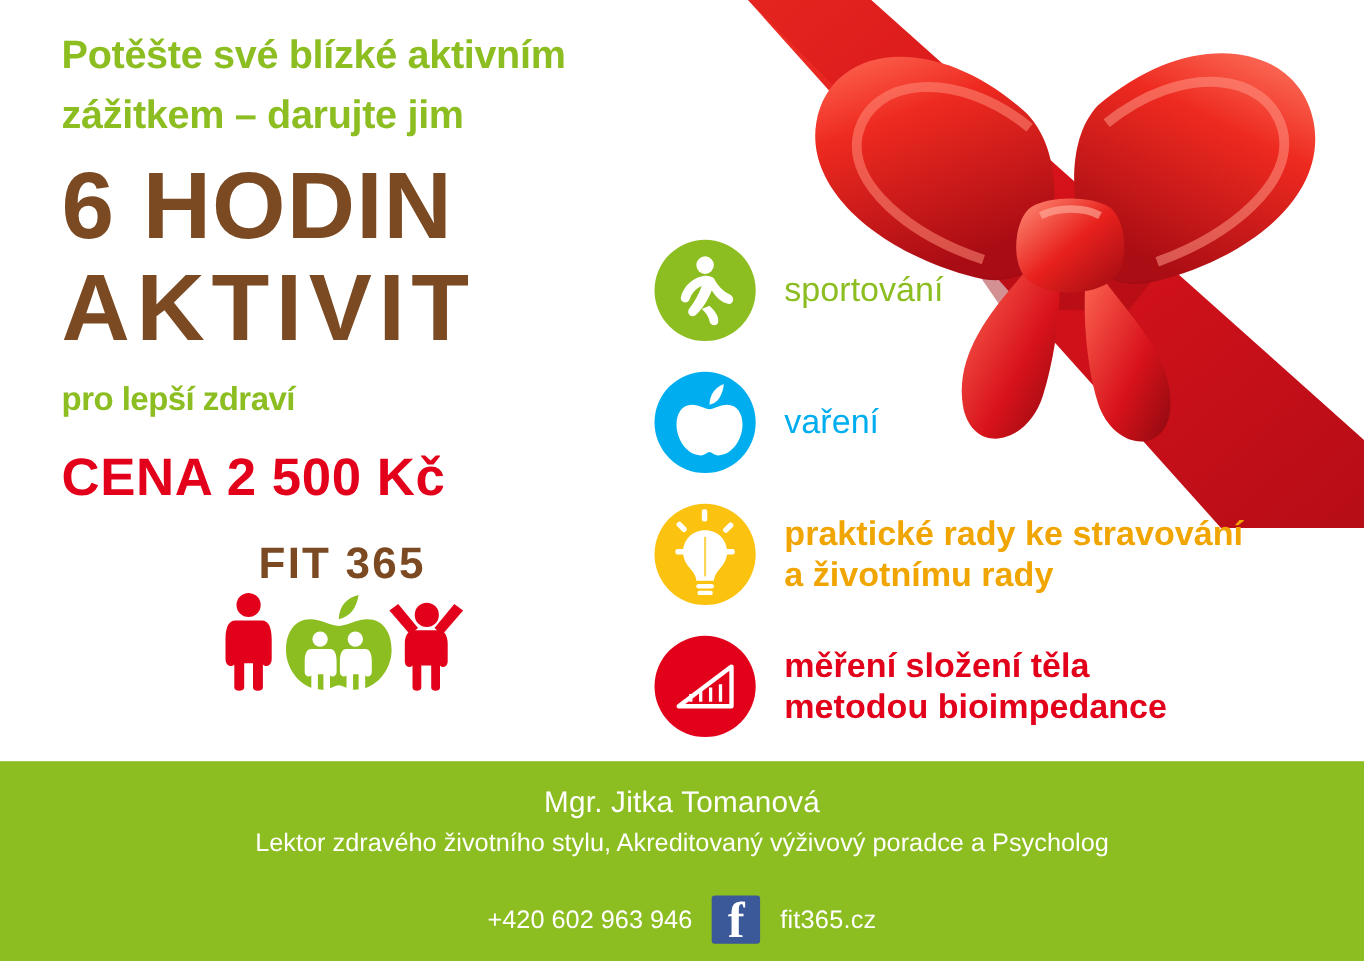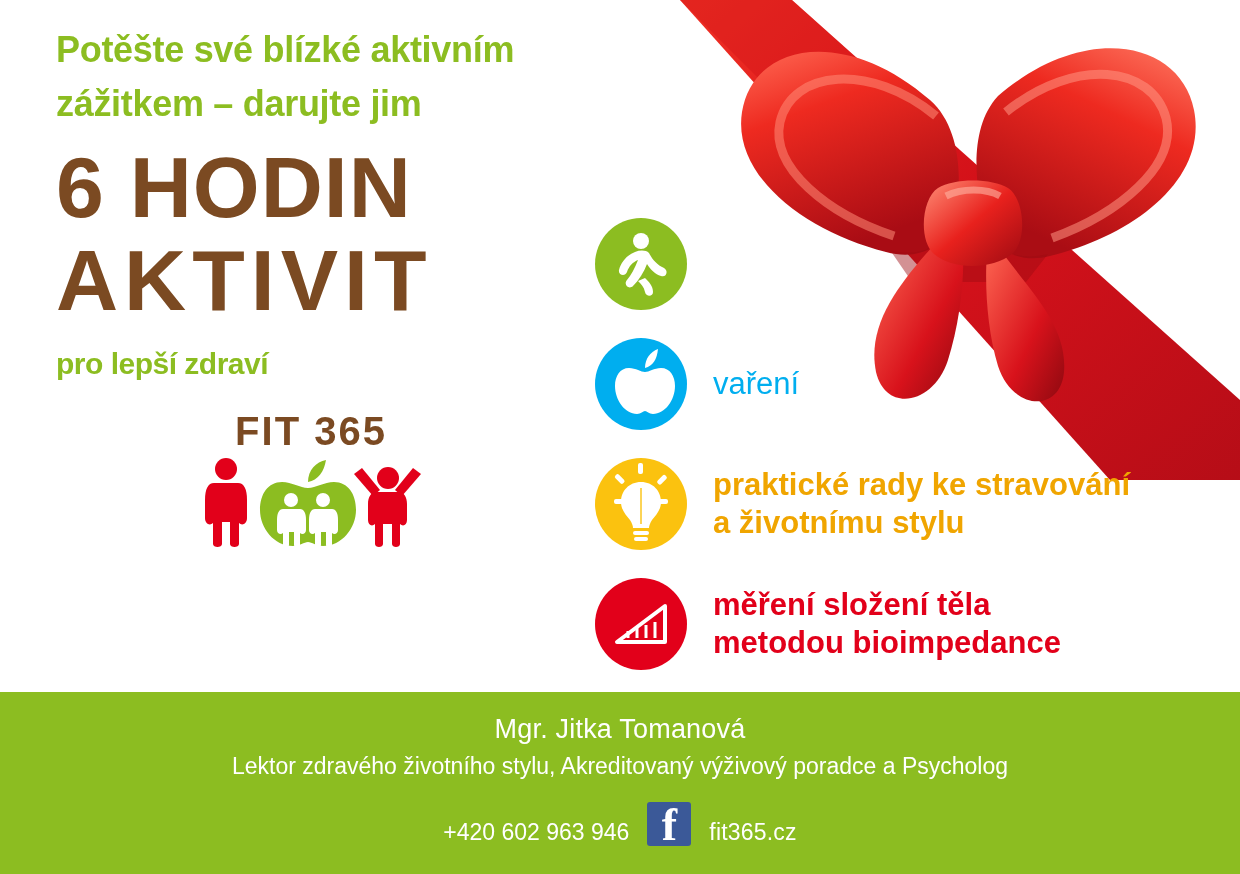--- a/index.html
+++ b/index.html
@@ -145,24 +145,24 @@
     padding-top: 22px;
     font-size: 27px;
     font-weight: normal;
     letter-spacing: 0.2px;
   }
   .footer-role {
     margin-top: 8px;
     font-size: 23px;
   }
   .footer-contact {
-    margin-top: 22px;
+    margin-top: 34px;
     display: flex;
     justify-content: center;
-    align-items: flex-end;
+    align-items: center;
     gap: 18px;
     font-size: 23px;
   }
   .fb-badge {
     width: 44px;
     height: 44px;
     background: #3b5998;
     border-radius: 3px;
     position: relative;
     display: inline-block;
@@ -239,20 +239,21 @@
       <path d="M 266 196 C 282 188 306 188 320 196" fill="none" stroke="#ffb3a2" stroke-width="7" opacity="0.6"></path>
     </svg>
   </div>
 
   <div class="left-col">
     <div class="lead-line lead-1">Potěšte své blízké aktivním</div>
     <div class="lead-line lead-2">zážitkem – darujte jim</div>
     <div class="big-line big-1">6 HODIN</div>
     <div class="big-line big-2">AKTIVIT</div>
     <div class="sub-green">pro lepší zdraví</div>
+    <div class="price">CENA 2 500 Kč</div>
 
     <div class="logo">
       <div class="logo-text">FIT 365</div>
       <div class="logo-figures">
         <svg width="230" height="92" viewBox="0 0 230 92" xmlns="http://www.w3.org/2000/svg">
 
           <g fill="#e2001a">
             <circle cx="30" cy="13" r="11"></circle>
             <path d="M 18 27 C 12 27 9 33 9 44 L 9 62 C 9 68 14 70 17 67 L 17 88 C 17 92 26 92 26 88 L 26 66
                      L 34 66 L 34 88 C 34 92 43 92 43 88 L 43 67 C 46 70 51 68 51 62 L 51 44 C 51 33 48 27 42 27 Z"></path>
@@ -293,20 +294,21 @@
         <svg width="92" height="92" viewBox="0 0 92 92" xmlns="http://www.w3.org/2000/svg">
           <g fill="#ffffff">
             <circle cx="46" cy="23" r="8"></circle>
             <path d="M 40 34 C 32 37 26 44 24 52 C 23 57 30 59 32 54 C 34 48 38 44 43 42
                      C 40 50 36 57 32 62 C 28 67 34 72 38 68 C 44 62 49 54 52 46
                      C 56 52 60 56 66 58 C 71 60 74 53 69 50 C 62 47 57 41 54 35 C 51 32 45 32 40 34 Z"></path>
             <path d="M 50 60 C 54 64 58 68 58 74 C 58 79 51 79 50 74 C 49 69 46 66 43 63 Z"></path>
           </g>
         </svg>
       </div>
+      <div class="feature-label lbl-green">sportování</div>
     </div>
 
     <div class="feature">
       <div class="feature-icon ic-blue">
         <svg width="92" height="92" viewBox="0 0 92 92" xmlns="http://www.w3.org/2000/svg">
           <g fill="#ffffff">
             <path d="M 34 30 C 25 30 20 38 20 48 C 20 62 30 76 42 76 C 46 76 48 73 50 73
                      C 52 73 54 76 58 76 C 70 76 80 62 80 48 C 80 38 75 30 66 30
                      C 59 30 54 34 50 34 C 46 34 41 30 34 30 Z"></path>
             <path d="M 50 30 C 50 21 55 14 63 11 C 62 21 58 28 50 30 Z"></path>
@@ -328,21 +330,21 @@
             <rect x="19" y="41" width="11" height="5" rx="2" transform="rotate(0 24 43)"></rect>
             <rect x="62" y="41" width="11" height="5" rx="2"></rect>
             <rect x="22" y="16" width="5" height="11" rx="2" transform="rotate(-45 24 21)"></rect>
             <rect x="65" y="16" width="5" height="11" rx="2" transform="rotate(45 67 21)"></rect>
           </g>
           <path d="M 46 30 L 46 66" stroke="#fbc20f" stroke-width="2" opacity="0.7"></path>
         </svg>
       </div>
       <div class="feature-label lbl-yellow">
         <div>praktické rady ke stravování</div>
-        <div>a životnímu stylu</div>
+        <div>a životnímu rady</div>
       </div>
     </div>
 
     <div class="feature">
       <div class="feature-icon ic-red">
         <svg width="92" height="92" viewBox="0 0 92 92" xmlns="http://www.w3.org/2000/svg">
           <g stroke="#ffffff" stroke-width="4" fill="none" stroke-linejoin="round">
             <path d="M 22 64 L 70 64 L 70 28 Z"></path>
           </g>
           <g stroke="#ffffff" stroke-width="3">

